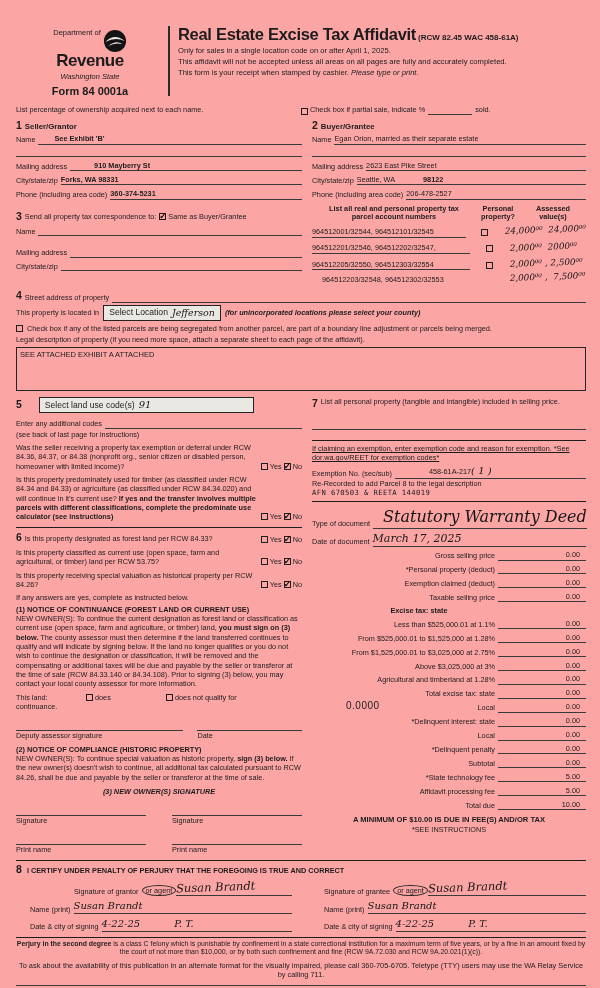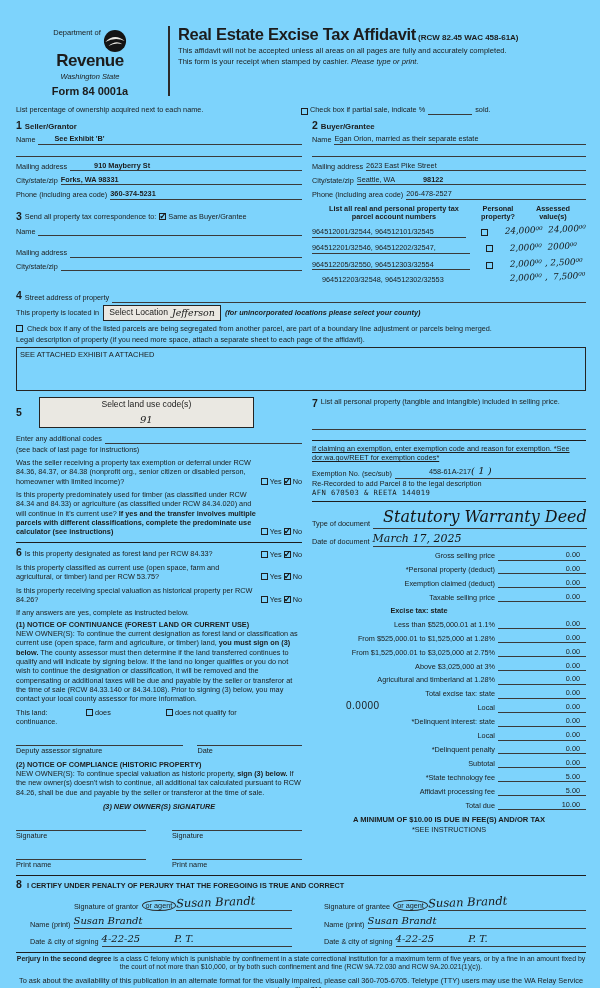--- a/index.html
+++ b/index.html
@@ -1,17 +1,17 @@
 <!DOCTYPE html>
 <html><head>
 <meta charset="utf-8">
 <style>
   *{margin:0;padding:0;box-sizing:border-box;}
   html,body{background:#cfcdc8;}
-  .page{width:600px;height:988px;margin:0 auto;background:#7dd3fc;color:#1c1c1c;
+  .page{width:600px;height:988px;margin:0 auto;background:#fca5a5;color:#1c1c1c;
         font-family:"Liberation Sans",sans-serif;font-size:7.3px;line-height:1.28;
         padding:24px 14px 8px 16px;position:relative;overflow:hidden;}
   .b{font-weight:bold;}
   .i{font-style:italic;}
   .hw{font-family:"DejaVu Serif",serif;font-style:italic;color:#161616;white-space:pre;}
   .typed{font-weight:bold;}
   .row{display:flex;}
   .field{display:flex;align-items:flex-end;margin-top:4px;}
   .fl{border-bottom:1px solid #3a3a3a;min-height:8px;}
   .grow{flex:1;}
@@ -83,20 +83,21 @@
       <div class="revenue">Revenue</div>
       <div class="wastate">Washington State</div>
       <div class="formno">Form 84 0001a</div>
     </div>
     <div class="vdiv"></div>
     <div class="titleblock">
       <div>
         <span class="title">Real Estate Excise Tax Affidavit</span>
         <span class="titlesfx">(RCW 82.45 WAC 458-61A)</span>
       </div>
+      <div class="note">Only for sales in a single location code on or after April 1, 2025.</div>
       <div class="note">This affidavit will not be accepted unless all areas on all pages are fully and accurately completed.</div>
       <div class="note">
         <span>This form is your receipt when stamped by cashier. </span><span class="i">Please type or print.</span>
       </div>
     </div>
   </div>
 
   <div class="row" style="margin-top:7px;align-items:flex-end;">
     <div style="flex:1;">List percentage of ownership acquired next to each name.</div>
     <div style="flex:1;display:flex;align-items:flex-end;">
@@ -222,21 +223,21 @@
     <div style="margin-top:2px;">Legal description of property (if you need more space, attach a separate sheet to each page of the affidavit).</div>
     <div class="legalbox">
       <span>SEE ATTACHED EXHIBIT A ATTACHED</span>
     </div>
   </div>
 
   <div class="cols" style="margin-top:6px;">
     <div class="colL">
       <div class="row" style="align-items:center;">
         <span class="secno">5</span>
-        <span class="selbox" style="margin-left:14px;width:215px;flex-direction:column;">
+        <span class="selbox" style="margin-left:14px;width:215px;">
           <span>Select land use code(s)</span>
           <span class="hw" style="font-size:10px">91</span>
         </span>
       </div>
       <div class="field" style="margin-top:6px;">
         <span class="lbl">Enter any additional codes</span>
         <span class="fl grow"></span>
       </div>
       <div style="margin-top:1px;">(see back of last page for instructions)</div>
 

